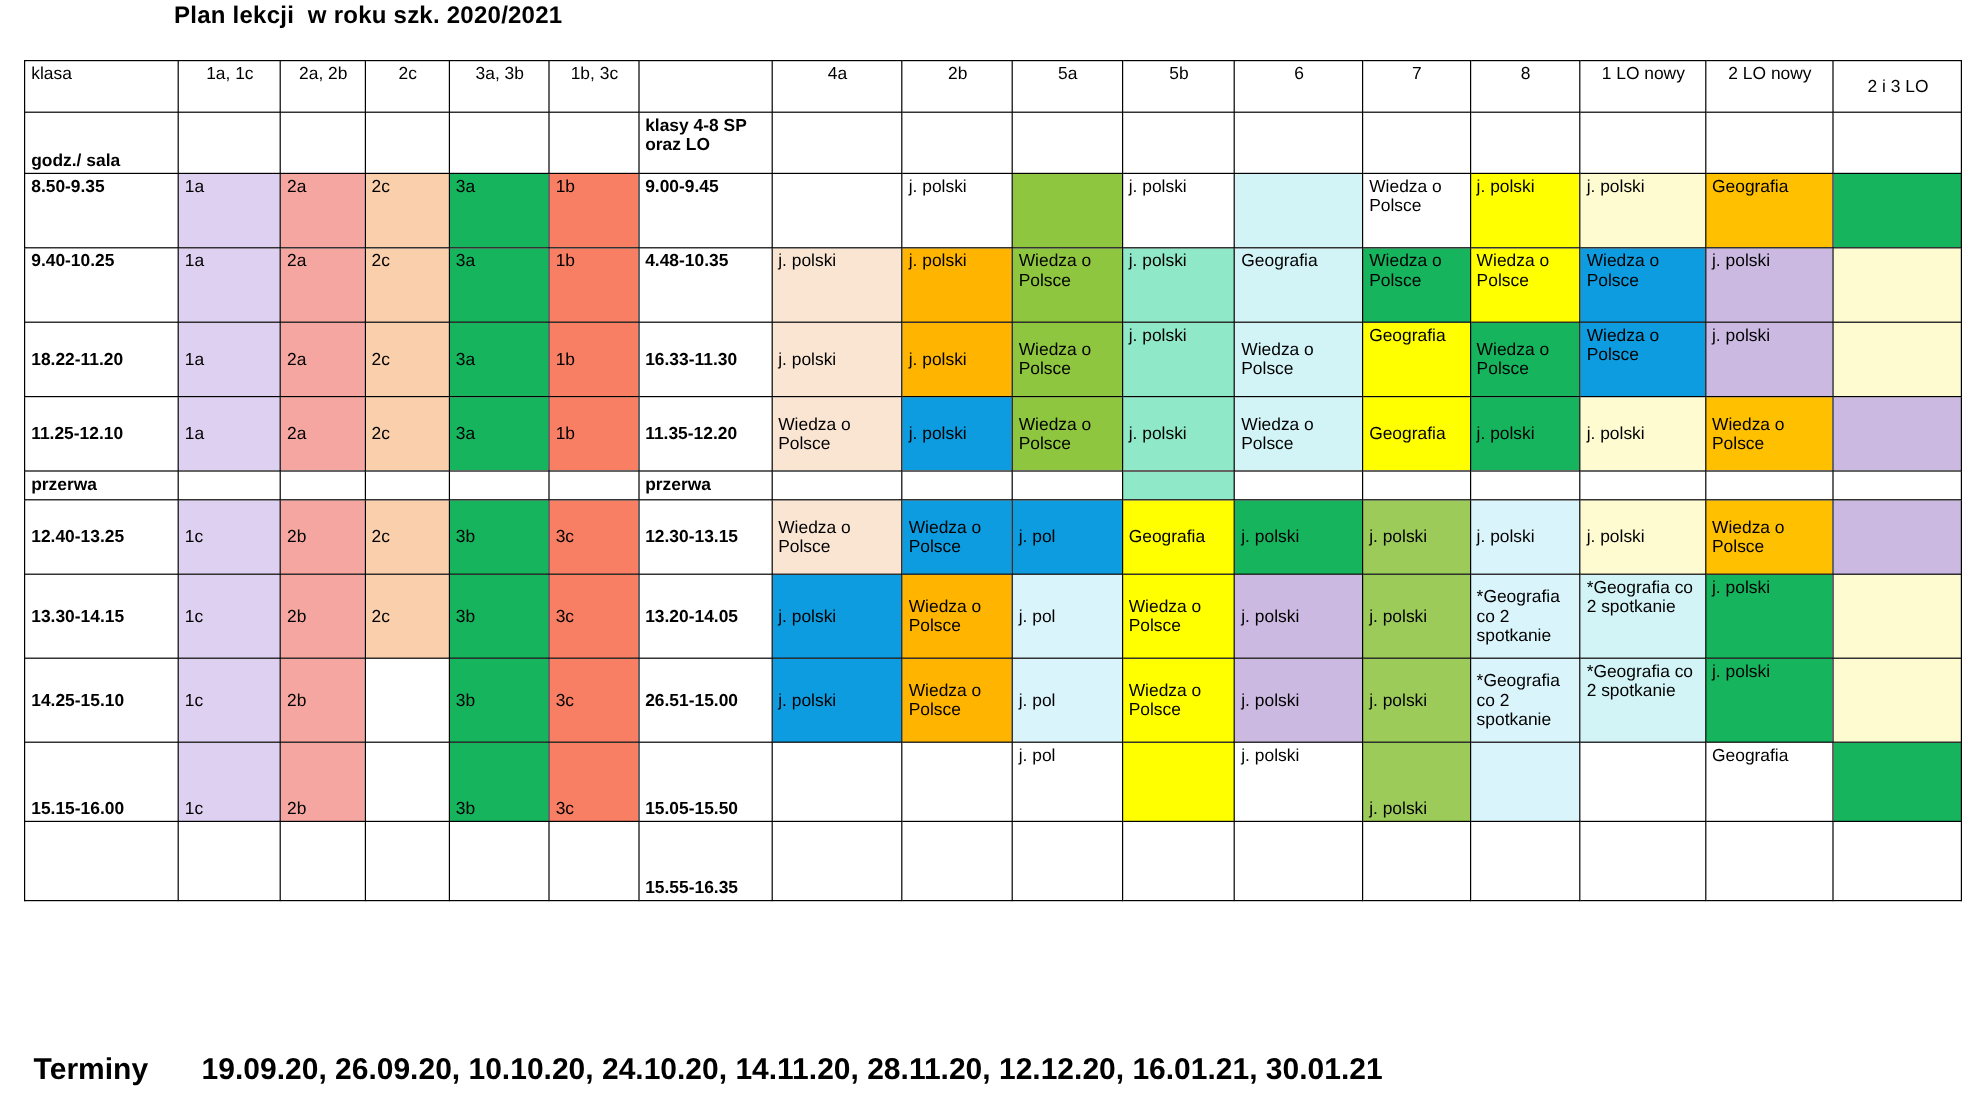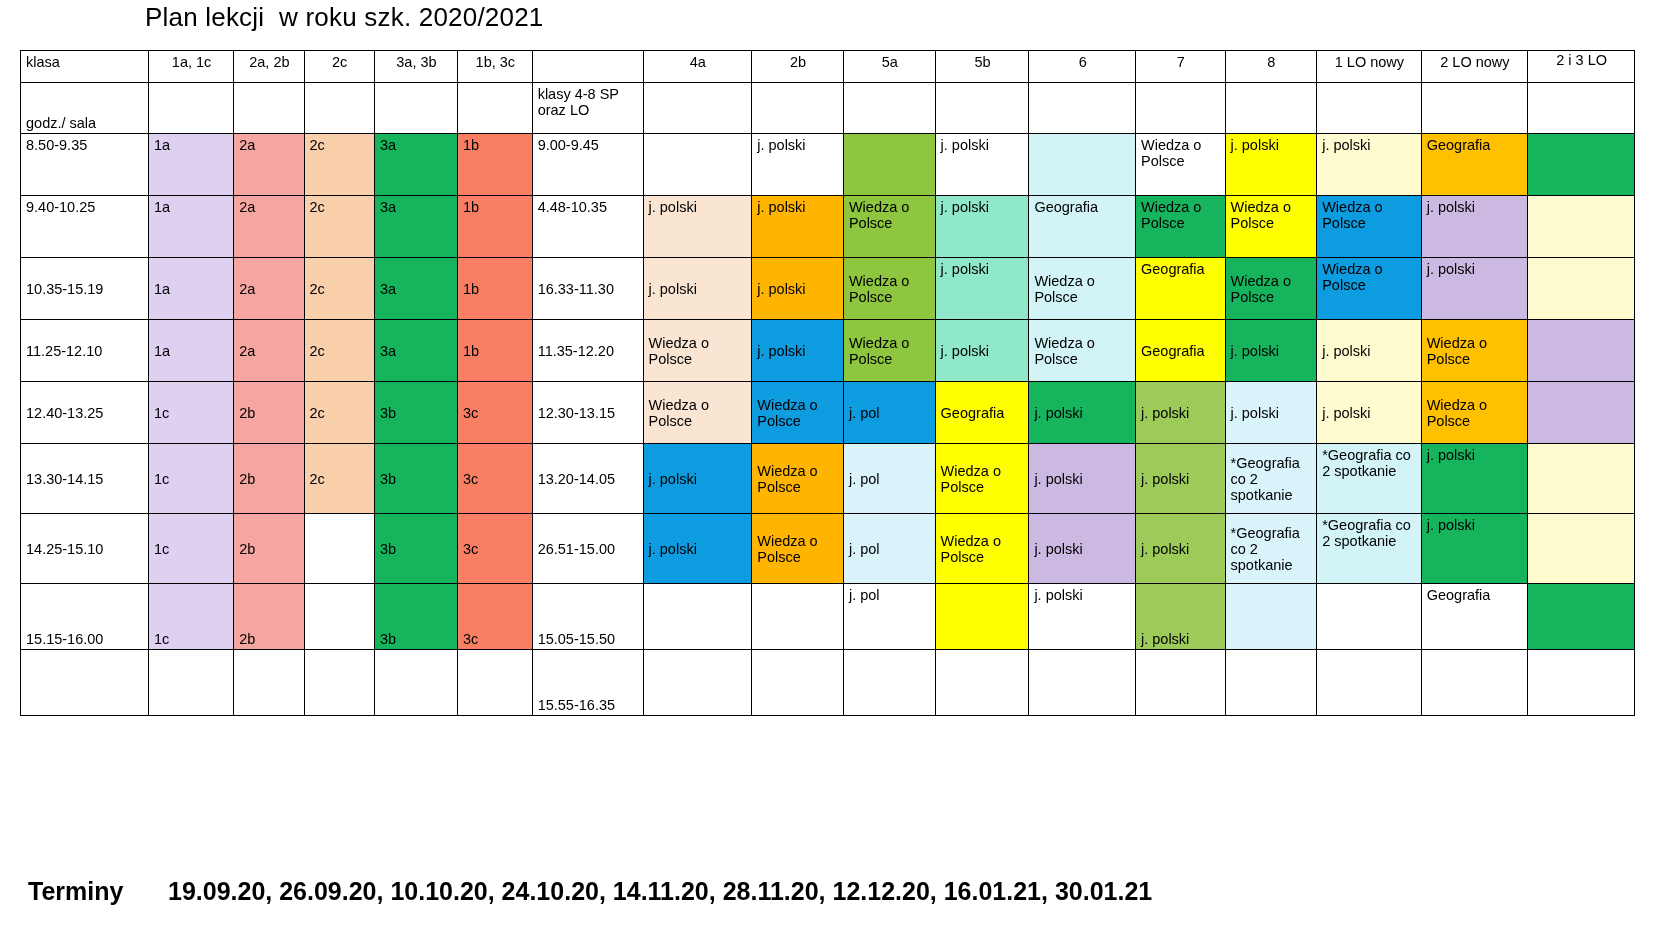--- a/index.html
+++ b/index.html
@@ -6,23 +6,24 @@
   body{
     width:1655px;height:932px;
     background:#ffffff;
     font-family:"Liberation Sans", sans-serif;
     color:#000;
     overflow:hidden;
   }
   #title{
     position:absolute;
     left:145px; top:2px;
-    font-size:26px;
+    font-size:20px;
     letter-spacing:0.2px;
     white-space:pre;
+    font-weight:bold;
   }
   table.plan{
     position:absolute;
     left:20px; top:50px;
     border-collapse:collapse;
     table-layout:fixed;
     width:1615px;
   }
   table.plan td{
     border:1px solid #000;
@@ -48,21 +49,21 @@
   col.c10{width:88px}
   col.c11{width:100px}
   col.c12{width:84px}
   col.c13{width:86px}
   col.c14{width:98px}
   col.c15{width:100px}
   col.c16{width:100px}
 
   .hdr{text-align:center;font-size:15.5px;padding-top:4px;}
   .hdr-left{text-align:left;font-size:14px;}
-  .bold{font-weight:normal;}
+  .bold{font-weight:bold;}
   .sm{font-size:13px;text-align:center;}
 
   
   tr.r-head td{height:26px;}
   tr.r-godz td{height:45px;}
   tr.r-klasy td{height:30px;}
   tr.r-les td{height:56px;}
   tr.r-przerwa td{height:18px;}
   tr.r-les2 td{height:64px;}
   tr.r-last td{height:60px;}
@@ -115,21 +116,21 @@
       <td class="hdr"></td>
       <td class="hdr">4a</td>
       <td class="hdr">2b</td>
       <td class="hdr">5a</td>
       <td class="hdr">5b</td>
       <td class="hdr">6</td>
       <td class="hdr">7</td>
       <td class="hdr">8</td>
       <td class="hdr">1 LO nowy</td>
       <td class="hdr">2 LO nowy</td>
-      <td class="sm" style="padding-top:1px">2 i 3 LO</td>
+      <td class="sm" style="padding-top:14px">2 i 3 LO</td>
     </tr>
 
     <tr class="r-godz">
       <td style="vertical-align:bottom" class="bold">godz./ sala</td>
       <td></td>
       <td></td>
       <td></td>
       <td></td>
       <td></td>
       <td class="bold"><span>klasy 4-8 SP</span><br><span>oraz LO</span></td>
@@ -180,21 +181,21 @@
       <td style="background:#8fe8c8">j. polski</td>
       <td style="background:#d2f4f7">Geografia</td>
       <td style="background:#17b45e">Wiedza o Polsce</td>
       <td style="background:#ffff00">Wiedza o Polsce</td>
       <td style="background:#0d9ce0">Wiedza o Polsce</td>
       <td style="background:#cbb9e2">j. polski</td>
       <td style="background:#fefbd0"></td>
     </tr>
 
     <tr class="r-les">
-      <td class="bold" style="vertical-align:middle">10.35-15.19</td>
+      <td class="bold" style="vertical-align:middle">18.22-11.20</td>
       <td style="background:#ddd0f0;vertical-align:middle">1a</td>
       <td style="background:#f6a6a0;vertical-align:middle">2a</td>
       <td style="background:#fad0ac;vertical-align:middle">2c</td>
       <td style="background:#17b45e;vertical-align:middle">3a</td>
       <td style="background:#f87f63;vertical-align:middle">1b</td>
       <td class="bold" style="vertical-align:middle">16.33-11.30</td>
       <td style="background:#fae5d3;vertical-align:middle">j. polski</td>
       <td style="background:#ffb400;vertical-align:middle">j. polski</td>
       <td style="background:#8ec640;vertical-align:middle">Wiedza o Polsce</td>
       <td style="background:#8fe8c8">j. polski</td>
@@ -219,20 +220,39 @@
       <td style="background:#8ec640;vertical-align:middle">Wiedza o Polsce</td>
       <td style="background:#8fe8c8;vertical-align:middle">j. polski</td>
       <td style="background:#d2f4f7;vertical-align:middle">Wiedza o Polsce</td>
       <td style="background:#ffff00;vertical-align:middle">Geografia</td>
       <td style="background:#17b45e;vertical-align:middle">j. polski</td>
       <td style="background:#fefbd0;vertical-align:middle">j. polski</td>
       <td style="background:#ffc000;vertical-align:middle">Wiedza o Polsce</td>
       <td style="background:#cbb9e2"></td>
     </tr>
 
+    <tr class="r-przerwa">
+      <td class="bold">przerwa</td>
+      <td></td>
+      <td></td>
+      <td></td>
+      <td></td>
+      <td></td>
+      <td class="bold">przerwa</td>
+      <td></td>
+      <td></td>
+      <td></td>
+      <td style="background:#8fe8c8"></td>
+      <td></td>
+      <td></td>
+      <td></td>
+      <td></td>
+      <td></td>
+      <td></td>
+    </tr>
 
     <tr class="r-les">
       <td class="bold" style="vertical-align:middle">12.40-13.25</td>
       <td style="background:#ddd0f0;vertical-align:middle">1c</td>
       <td style="background:#f6a6a0;vertical-align:middle">2b</td>
       <td style="background:#fad0ac;vertical-align:middle">2c</td>
       <td style="background:#17b45e;vertical-align:middle">3b</td>
       <td style="background:#f87f63;vertical-align:middle">3c</td>
       <td class="bold" style="vertical-align:middle">12.30-13.15</td>
       <td style="background:#fae5d3;vertical-align:middle">Wiedza o Polsce</td>

